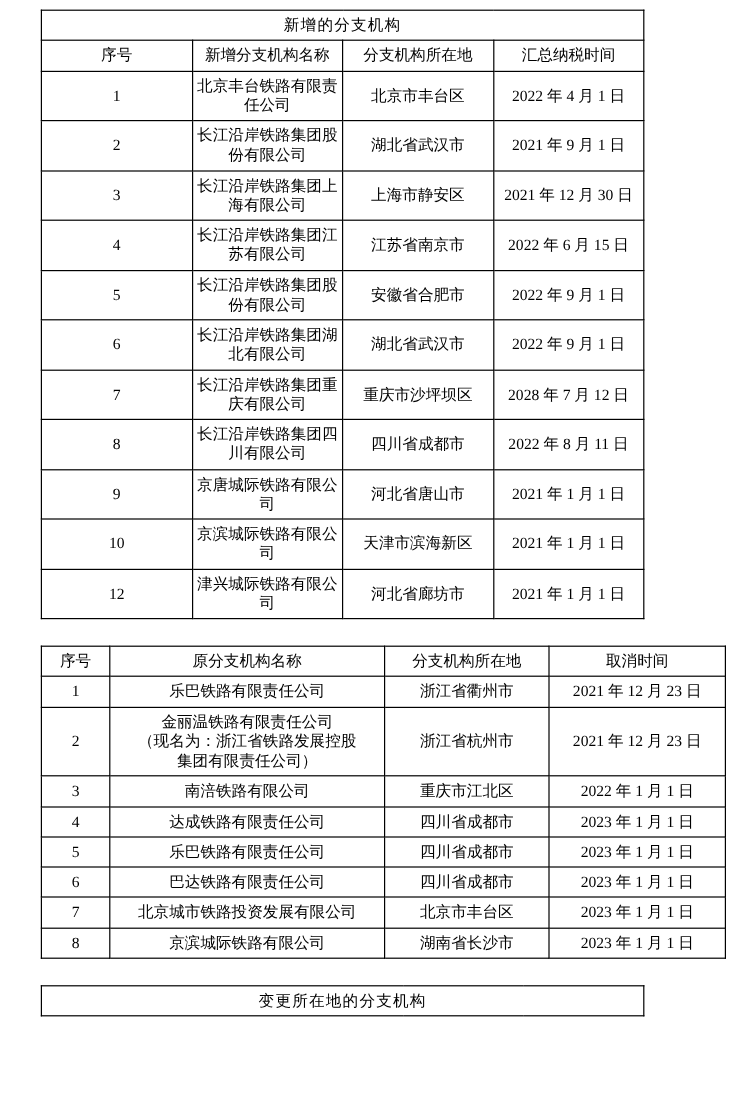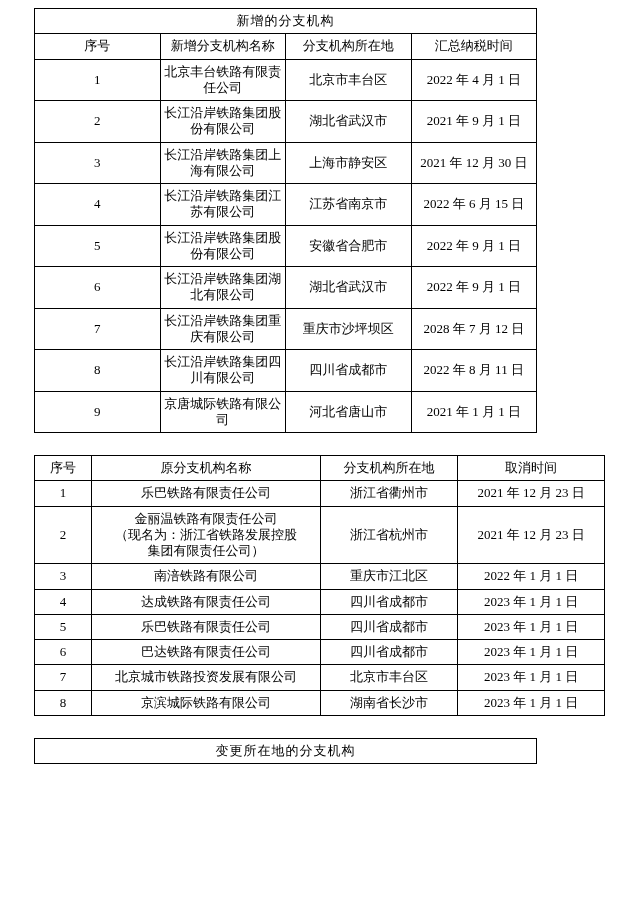--- a/index.html
+++ b/index.html
@@ -131,20 +131,32 @@
         <td class="c1">长江沿岸铁路集团四川有限公司</td>
         <td class="c2">四川省成都市</td>
         <td class="c3">2022 年 8 月 11 日</td>
       </tr>
       <tr>
         <td class="c0">9</td>
         <td class="c1">京唐城际铁路有限公司</td>
         <td class="c2">河北省唐山市</td>
         <td class="c3">2021 年 1 月 1 日</td>
       </tr>
+      <tr>
+        <td class="c0">10</td>
+        <td class="c1">京滨城际铁路有限公司</td>
+        <td class="c2">天津市滨海新区</td>
+        <td class="c3">2021 年 1 月 1 日</td>
+      </tr>
+      <tr>
+        <td class="c0">12</td>
+        <td class="c1">津兴城际铁路有限公司</td>
+        <td class="c2">河北省廊坊市</td>
+        <td class="c3">2021 年 1 月 1 日</td>
+      </tr>
     </tbody>
   </table>
 
   <div class="block-gap"></div>
 
   <table class="doc t2">
     <tbody>
       <tr>
         <td class="head-cell c0">序号</td>
         <td class="head-cell c1">原分支机构名称</td>

